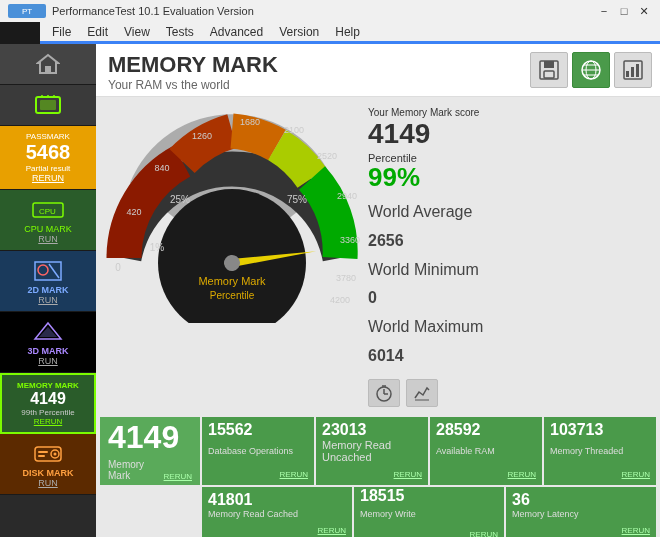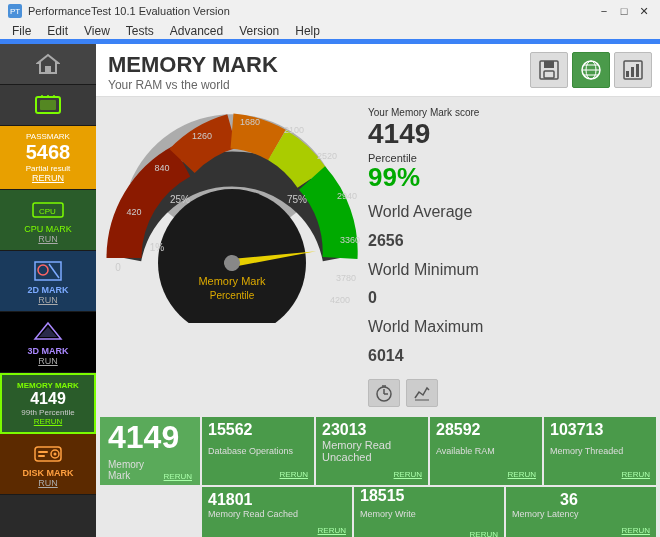--- a/index.html
+++ b/index.html
@@ -1,26 +1,26 @@
 <!DOCTYPE html>
 <html><head>
   <meta charset="utf-8">
   <style>
     * { margin: 0; padding: 0; box-sizing: border-box; }
     body { width: 660px; height: 537px; background: #1a1a1a; font-family: 'Segoe UI', Arial, sans-serif; overflow: hidden; }
 
     
     .title-bar { background: #f0f0f0; height: 22px; display: flex; align-items: center; padding: 0 8px; font-size: 11px; color: #333; }
-    .title-bar .title-icon { width: 14px; height: 14px; background: #4a90d9; margin-right: 6px; border-radius: 2px; display: flex; align-items: center; justify-content: center; font-size: 8px; color: white; }
+    .title-bar .title-icon { width: 38px; height: 14px; background: #4a90d9; margin-right: 6px; border-radius: 2px; display: flex; align-items: center; justify-content: center; font-size: 8px; color: white; }
     .title-bar .title-text { flex: 1; }
     .title-bar .window-controls { display: flex; gap: 4px; }
     .window-controls span { width: 16px; height: 14px; display: flex; align-items: center; justify-content: center; font-size: 11px; cursor: pointer; }
 
     
-    .menu-bar { background: #f0f0f0; height: 22px; display: flex; align-items: center; padding: 0 4px; font-size: 12px; color: #333; border-bottom: 5px solid #3b82f6; }
+    .menu-bar { background: #f0f0f0; height: 22px; display: flex; align-items: center; padding: 0 4px; font-size: 12px; color: #333; border-bottom: 3px solid #3b82f6; margin-left: 40px; }
     .menu-bar .menu-item { padding: 2px 8px; cursor: pointer; }
 
     
     .main-layout { display: flex; height: calc(537px - 44px); }
 
     
     .sidebar { width: 96px; background: #2a2a2a; display: flex; flex-direction: column; }
     .sidebar-btn { display: flex; flex-direction: column; align-items: center; justify-content: center; padding: 6px 4px; cursor: pointer; border-bottom: 1px solid #1a1a1a; min-height: 55px; }
     .sidebar-btn .icon-area { width: 36px; height: 28px; display: flex; align-items: center; justify-content: center; }
 
@@ -347,21 +347,21 @@
           <div style="text-align:right;"><span style="font-size:8px; color:#aaffaa; text-decoration:underline; cursor:pointer;">RERUN</span></div>
         </div>
 
         <div style="flex:1; background:#4a9a4a; color:white; padding:0 6px; display:flex; flex-direction:column; justify-content:space-between; min-height:52px;">
           <div style="font-size:16px; font-weight:bold; color:white;">18515</div>
           <div style="font-size:9px; color:#ddd;">Memory Write</div>
           <div style="text-align:right;"><span style="font-size:8px; color:#aaffaa; text-decoration:underline; cursor:pointer;">RERUN</span></div>
         </div>
 
         <div style="flex:1; background:#4a9a4a; color:white; padding:4px 6px; display:flex; flex-direction:column; justify-content:space-between; min-height:52px;">
-          <div style="font-size:16px; font-weight:bold; color:white;margin-left:48px;">36</div>
+          <div style="font-size:16px; font-weight:bold; color:white;">36</div>
           <div style="font-size:9px; color:#ddd;">Memory Latency</div>
           <div style="text-align:right;"><span style="font-size:8px; color:#aaffaa; text-decoration:underline; cursor:pointer;">RERUN</span></div>
         </div>
 
       </div>
 
     </div>
 
     <div style="background:#e0e0e0; border-top:1px solid #ccc; height:20px; display:flex; align-items:center; padding:0 6px;">
       <span style="font-size:9px; color:#666;">Ready</span>

